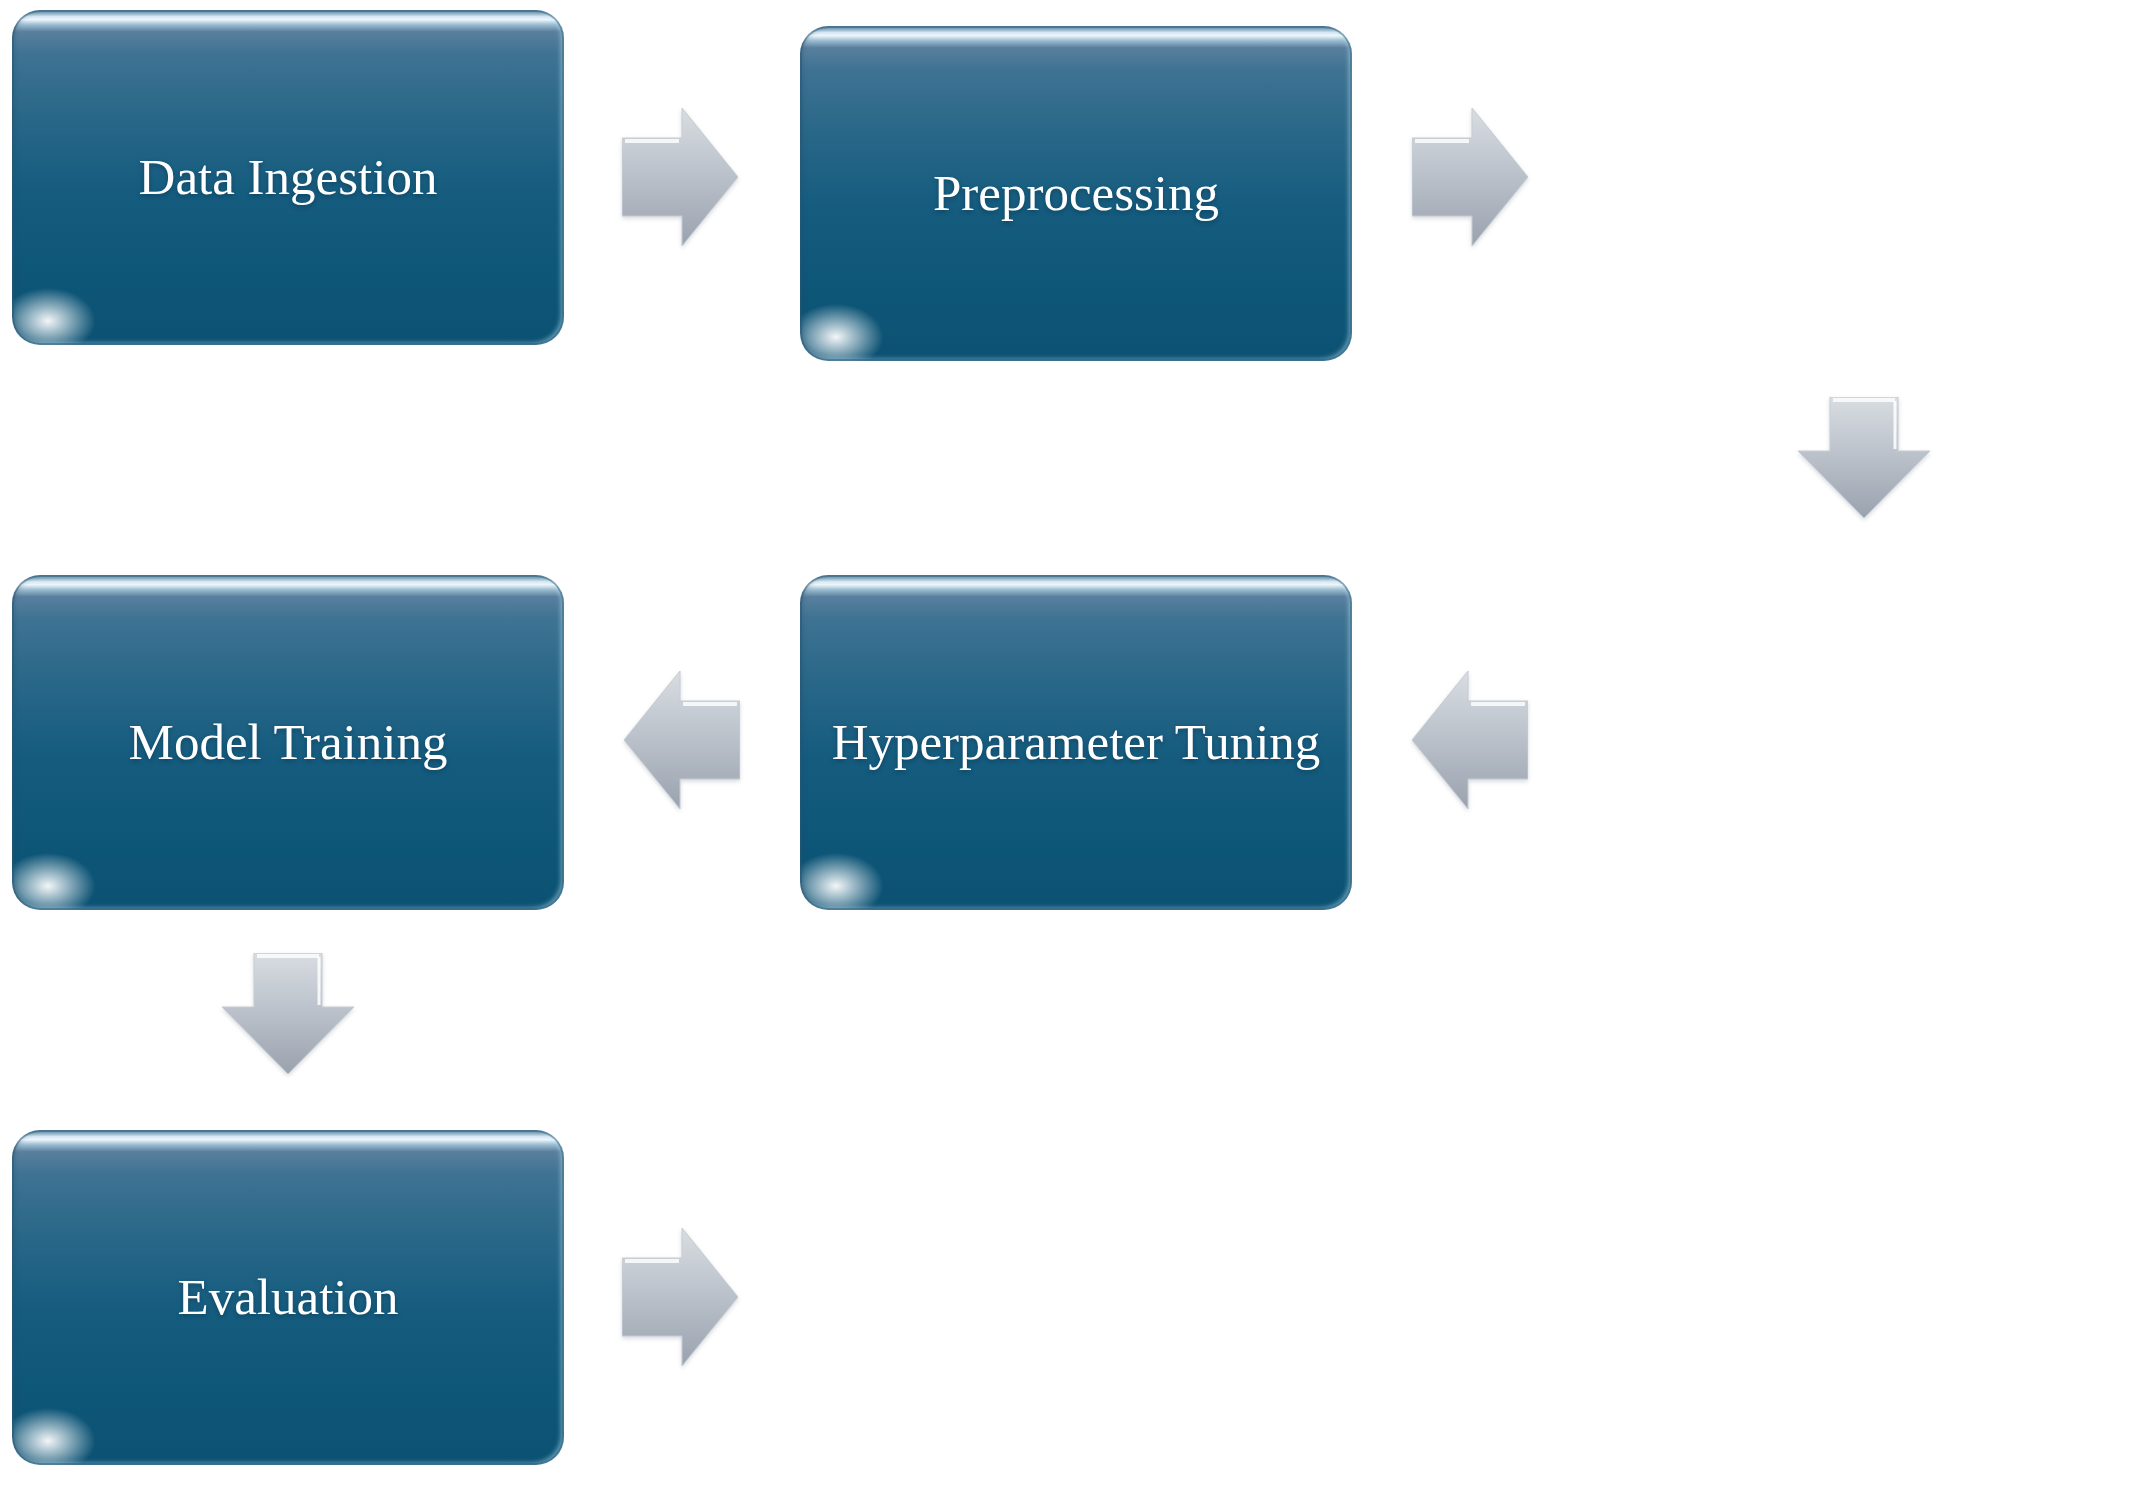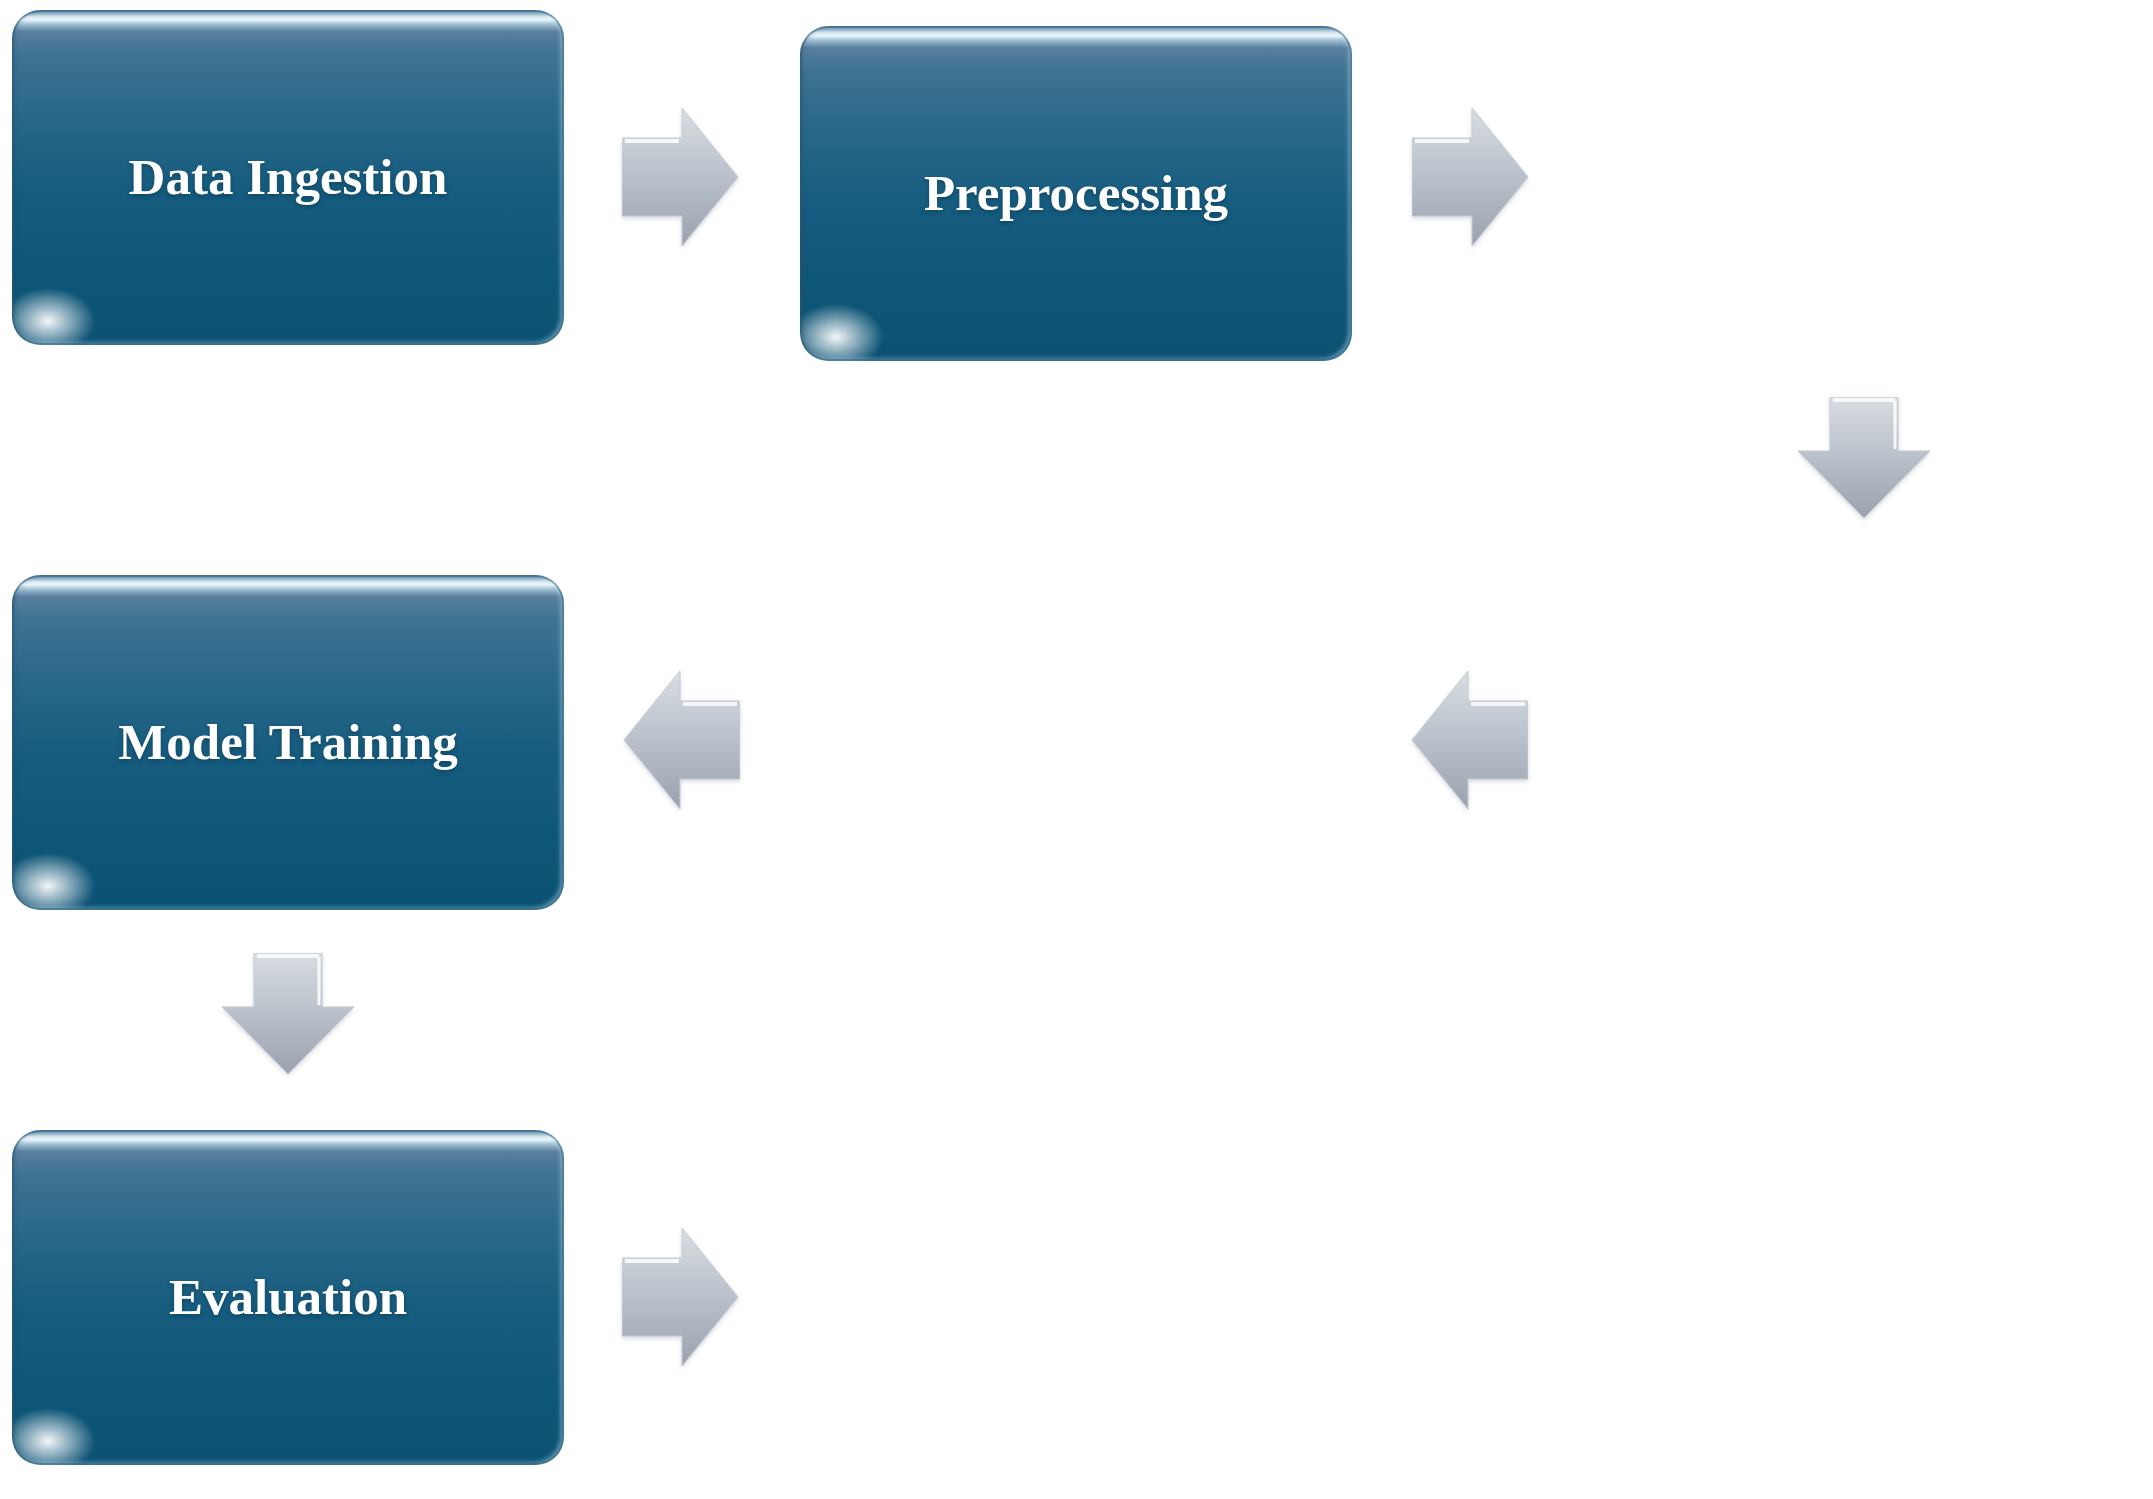--- a/index.html
+++ b/index.html
@@ -20,21 +20,21 @@
     width: 552px;
     height: 335px;
     border-radius: 28px;
     display: flex;
     align-items: center;
     justify-content: center;
     text-align: center;
     padding: 16px 30px;
     box-sizing: border-box;
     color: #ffffff;
-    font-weight: bold;
+    font-weight: normal;
     font-size: 51px;
     line-height: 1.12;
     text-shadow: 0 2px 4px rgba(8, 40, 60, 0.45);
     background:
       radial-gradient(ellipse 66px 46px at 36px calc(100% - 24px),
         rgba(255,255,255,0.95) 0%, rgba(255,255,255,0.45) 38%, rgba(255,255,255,0) 72%),
       linear-gradient(180deg,
         #5d87a3 0%,
         #86abc2 0.9%,
         #d7e9f3 2%,
@@ -108,20 +108,23 @@
     <span>Model Training</span>
   </div>
 
   <div class="arrow left" style="left:624px; top:671px;">
     <svg viewBox="0 0 116 138" width="116" height="138">
       <polygon points="0,30 60,30 60,0 116,69 60,138 60,108 0,108" fill="url(#ag)" stroke="#c7ccd3" stroke-width="1"></polygon>
       <path d="M3,33 H57" stroke="rgba(255,255,255,0.8)" stroke-width="4" fill="none"></path>
     </svg>
   </div>
 
+  <div class="node" style="left:800px; top:575px;">
+    <span>Hyperparameter Tuning</span>
+  </div>
 
   <div class="arrow left" style="left:1412px; top:671px;">
     <svg viewBox="0 0 116 138" width="116" height="138">
       <polygon points="0,30 60,30 60,0 116,69 60,138 60,108 0,108" fill="url(#ag)" stroke="#c7ccd3" stroke-width="1"></polygon>
       <path d="M3,33 H57" stroke="rgba(255,255,255,0.8)" stroke-width="4" fill="none"></path>
     </svg>
   </div>
 
 
   <div class="arrow" style="left:221px; top:953px;">

